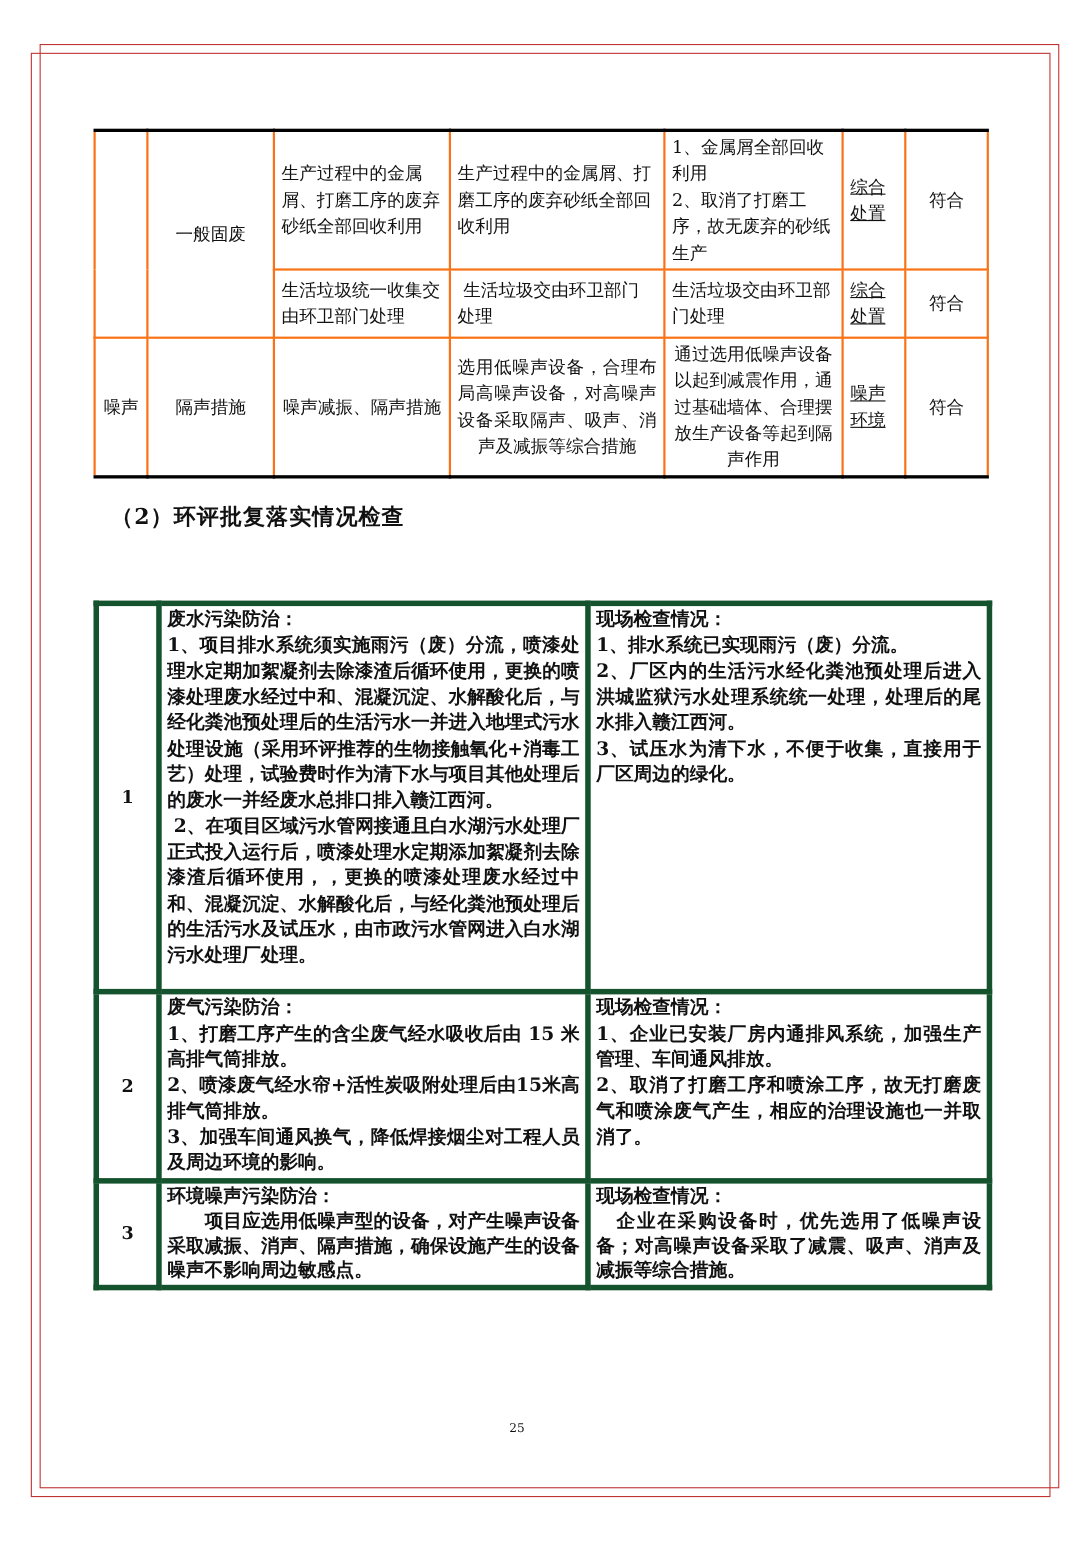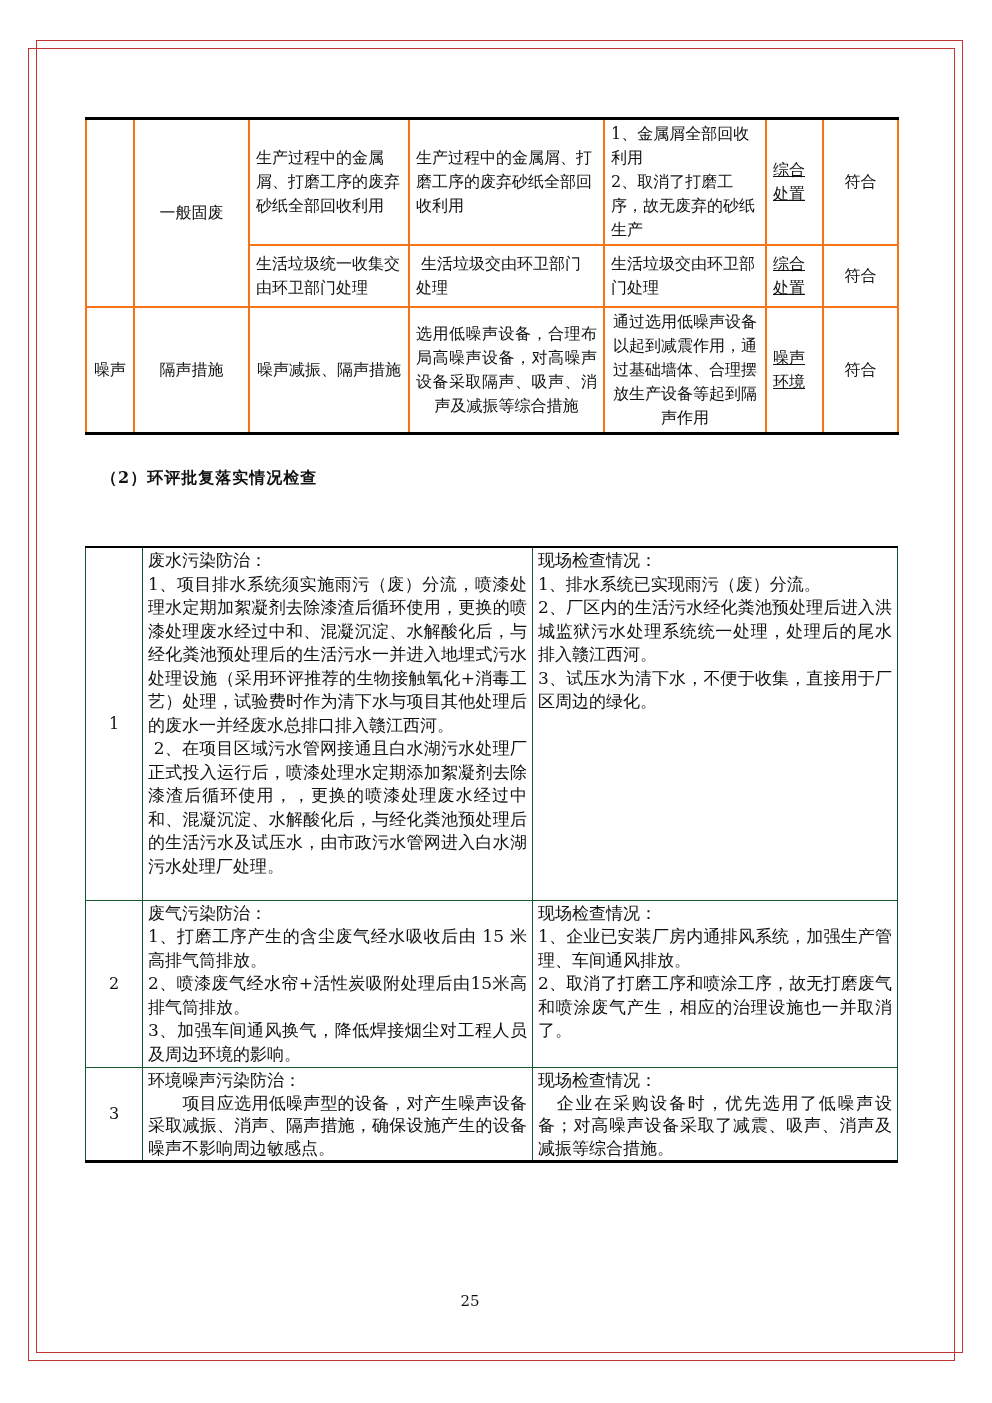--- a/index.html
+++ b/index.html
@@ -26,50 +26,50 @@
   td.center{text-align:center;}
   td.left{text-align:left;}
   td.cat{padding:2px 14px;word-break:break-all;text-align:center;}
   td.narrow2{padding:2px 9px;word-break:break-all;text-align:left;text-decoration:underline;}
   td.impl{line-height:22.5px;}
   td.just-c{text-align:justify;text-align-last:center;}
   .pre{white-space:pre-wrap;}
 
   
   .heading{
-    position:absolute;left:101px;top:468px;font-size:16px;font-weight:bold;
+    position:absolute;left:101px;top:456px;font-size:20px;font-weight:bold;
     letter-spacing:1px;
   }
   .tbl-title{
     position:absolute;left:0;top:512px;width:884px;text-align:center;
     font-size:17px;font-weight:bold;letter-spacing:0.5px;
   }
 
   
   table.t44{
     position:absolute;left:85px;top:546px;width:812px;
     border-collapse:collapse;table-layout:fixed;
     border:1px solid #000;border-top:2.5px solid #000;border-bottom:3px solid #000;
   }
   table.t44 th{
     border:1px solid #000;font-size:16px;font-weight:normal;
     text-align:center;padding:1px 2px;height:24px;
   }
   table.t44 td{
-    border:1px solid #14532d;font-size:17px;line-height:23.5px;
-    padding:1px 5px;vertical-align:top;text-align:justify;overflow:hidden;
+    border:5px solid #14532d;font-size:17px;line-height:23.5px;
+    padding:1px 5px;vertical-align:top;text-align:justify;overflow:hidden;font-weight:bold;
   }
   table.t44 td.no{
     text-align:center;vertical-align:middle;font-size:16px;
   }
   table.t44 tr.r3 td{line-height:22.5px;}
 
   .page-num{
     position:absolute;left:0;top:1292px;width:940px;text-align:center;
-    font-size:15px;
+    font-size:11px;
   }
 </style>
 </head>
 <body>
 
 <div class="page">
 
   <div class="frame frame-a"></div>
   <div class="frame frame-b"></div>
 

